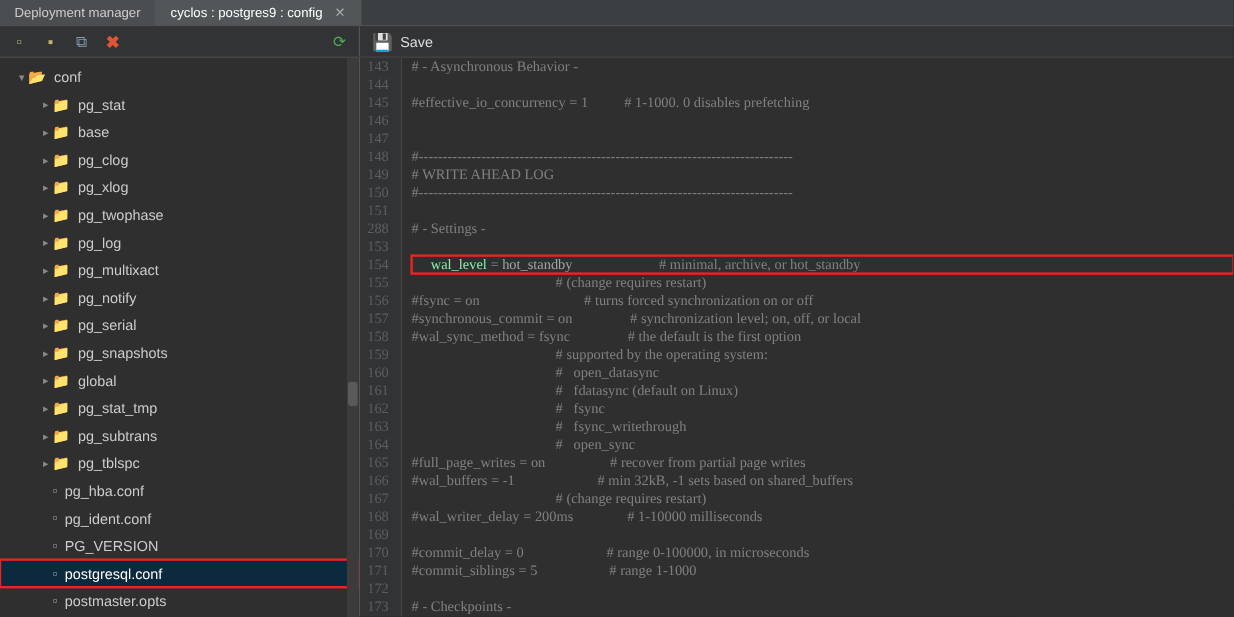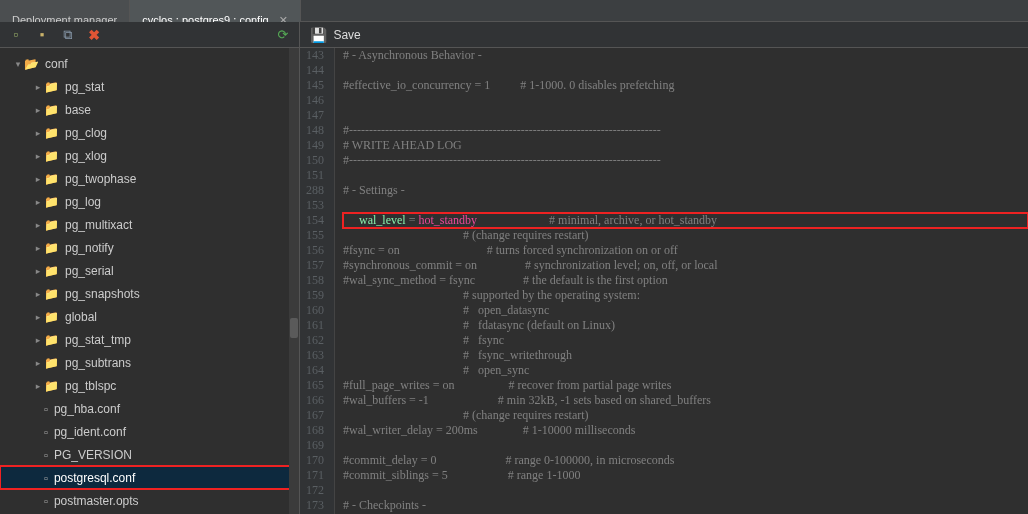--- a/index.html
+++ b/index.html
@@ -14,26 +14,27 @@
     display: flex;
     flex-direction: column;
   }
   .tabs {
     display: flex;
     background: #3c3f41;
     border-bottom: 1px solid #555;
     height: 22px;
   }
   .tab {
-    padding: 14px 12px;
+    padding: 3px 12px;
     background: #4b4e50;
     color: #ccc;
     border-right: 1px solid #555;
     font-size: 11px;
     display: flex;
+    align-items: center;
     gap: 6px;
   }
   .tab.active {
     background: #515658;
     color: #fff;
   }
   .tab-close {
     font-size: 11px;
     color: #aaa;
     margin-left: 4px;
@@ -154,21 +155,21 @@
     overflow: hidden;
   }
   .code-line { height: 15px; }
   .hl-row {
     outline: 2px solid #e22;
     outline-offset: -1px;
     position: relative;
     z-index: 2;
   }
   .tok-kw { color: #86efac; padding-left: 16px; }
-  .tok-val { color: #ec4899; }
+  .tok-val { color: #a3a3a3; }
   .tok-cmt { color: #808080; }
   .sb-scrolltrack {
     position:absolute;
     right:0; top:0; bottom:0;
     width:10px;
     background:#3b3b3b;
   }
   .sb-scrolltrack .thumb{
     position:absolute; left:1px; right:1px;
     top:58%; height:20px;

